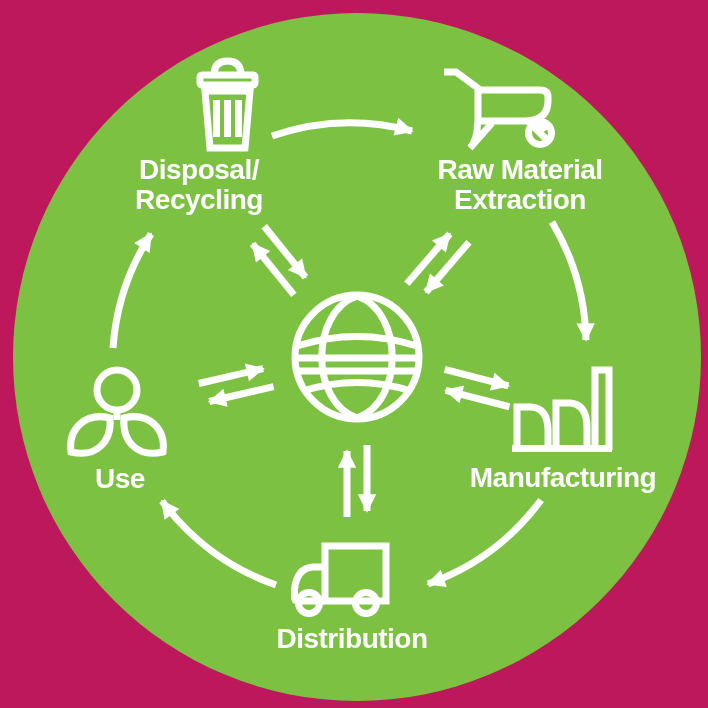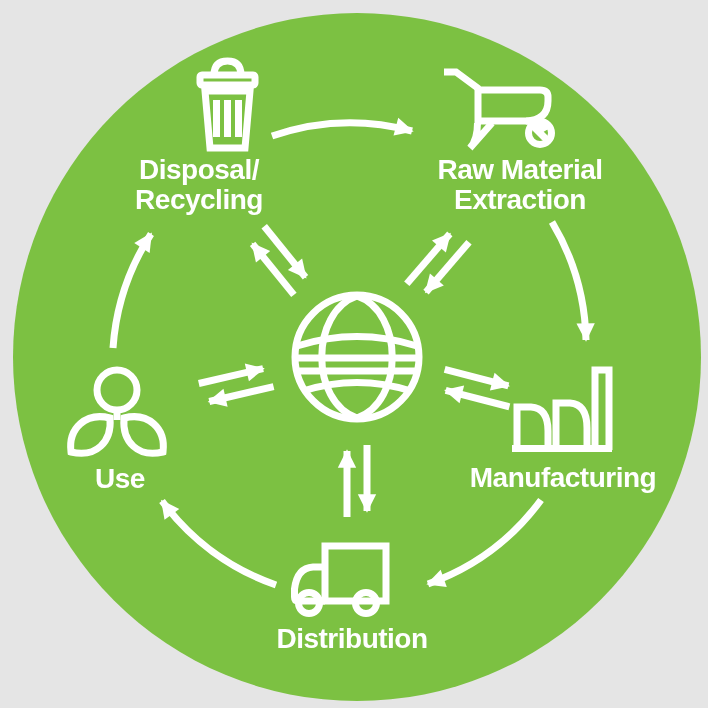--- a/index.html
+++ b/index.html
@@ -8,21 +8,21 @@
     background: #ffffff;
     width: 708px;
     height: 708px;
     overflow: hidden;
     font-family: "Liberation Sans", sans-serif;
   }
   .canvas {
     position: relative;
     width: 708px;
     height: 708px;
-    background: #e5e5e5;
+    background: #be185d;
   }
   svg { display: block; }
   .stage-label {
     font-family: "Liberation Sans", "DejaVu Sans", sans-serif;
     font-weight: bold;
     font-size: 28px;
     letter-spacing: -0.5px;
     fill: #ffffff;
   }
   .icon-stroke {

